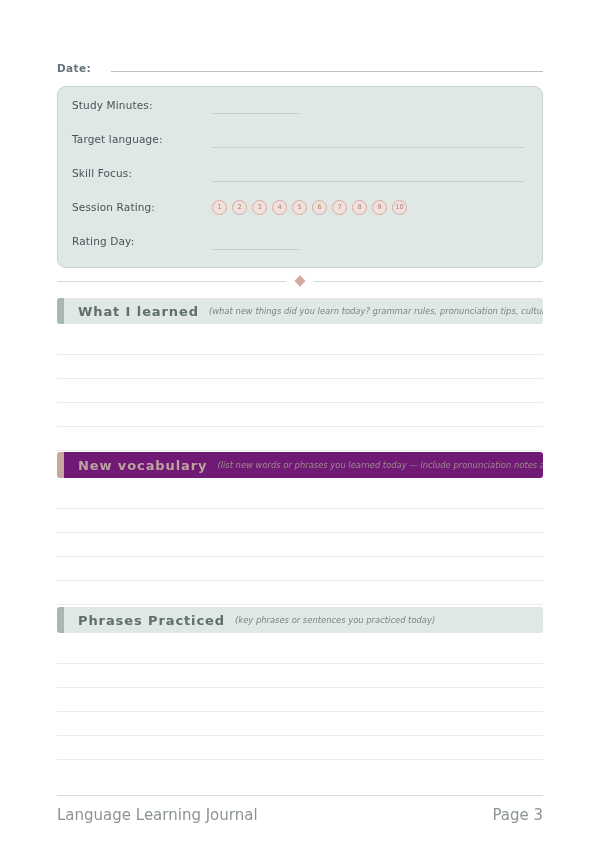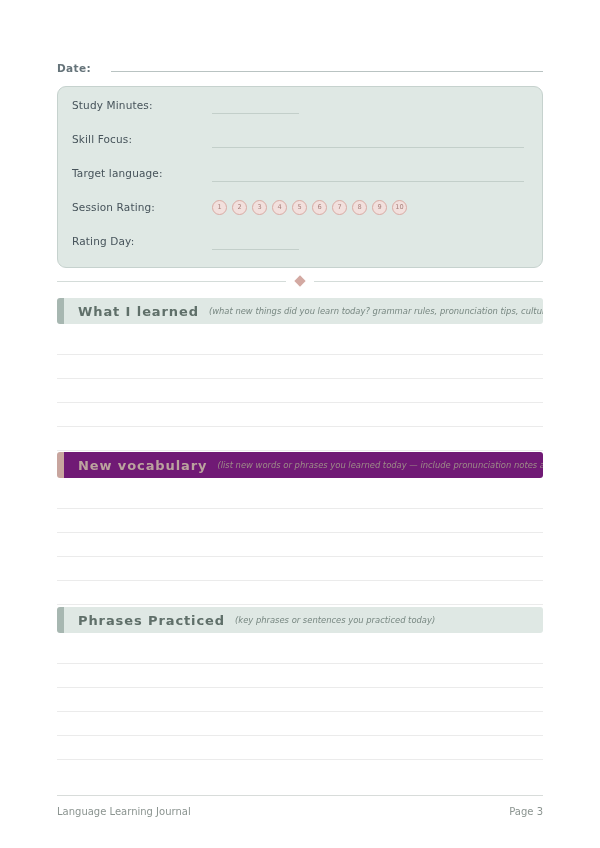--- a/index.html
+++ b/index.html
@@ -206,21 +206,21 @@
   }
   .footer-rule {
     border-top: 1px solid #d8dcda;
     height: 0;
   }
   .footer-row {
     display: flex;
     justify-content: space-between;
     align-items: center;
     margin-top: 10px;
-    font-size: 10px;
+    font-size: 15px;
     color: #8b9490;
   }
 </style>
 </head>
 <body>
 
 <div class="page">
 
   <div class="date-row">
     <span class="date-label">Date:</span>
@@ -230,28 +230,28 @@
   <div class="meta-card">
 
     <div class="meta-row">
       <span class="meta-label">Study Minutes:</span>
       <span class="meta-fill">
           <span class="rule short"></span>
         </span>
     </div>
 
     <div class="meta-row">
-      <span class="meta-label">Skill Focus:</span>
+      <span class="meta-label">Target language:</span>
       <span class="meta-fill">
           <span class="rule long"></span>
         </span>
     </div>
 
     <div class="meta-row">
-      <span class="meta-label">Target language:</span>
+      <span class="meta-label">Skill Focus:</span>
       <span class="meta-fill">
           <span class="rule long"></span>
         </span>
     </div>
 
     <div class="meta-row">
       <span class="meta-label">Session Rating:</span>
       <span class="meta-fill rating-row">
         <span class="rating-dot">1</span>
         <span class="rating-dot">2</span>

